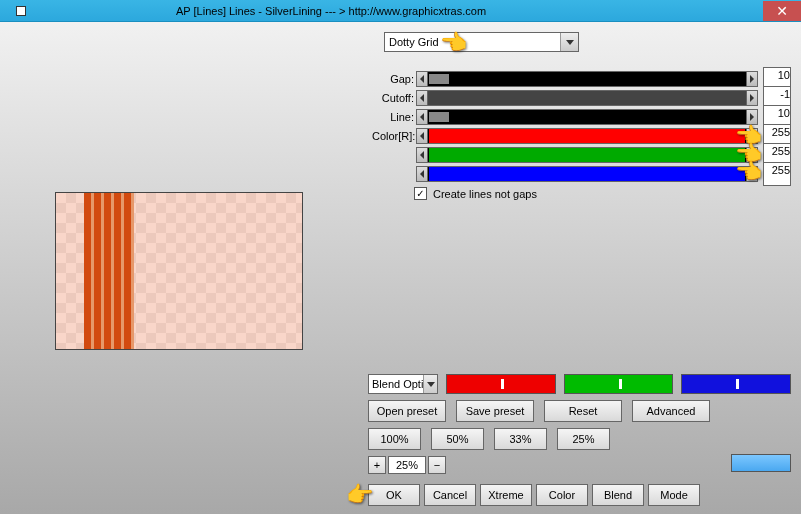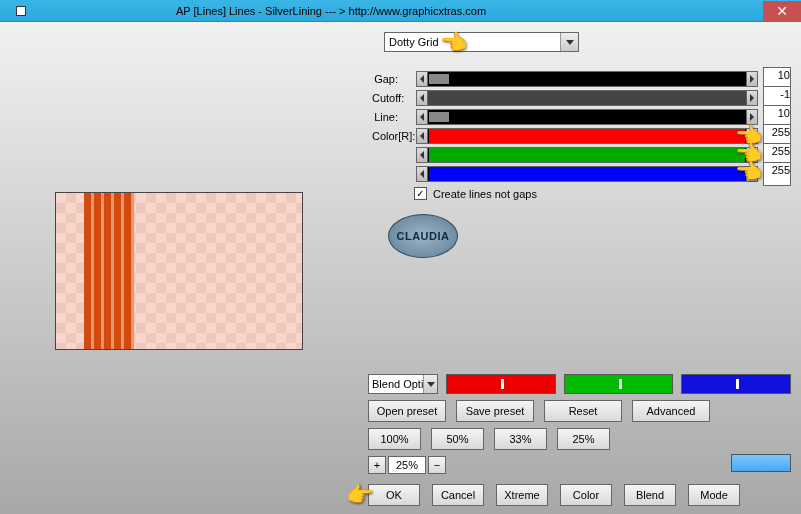--- a/index.html
+++ b/index.html
@@ -16,21 +16,21 @@
       linear-gradient(45deg,#eee 25%,transparent 25%,transparent 75%,#eee 75%,#eee);
     background-size: 20px 20px; background-position: 0 0,10px 10px; }
   .orange-overlay { position:absolute; inset:0; background: rgba(230,90,40,0.25); }
   .orange-lines { position:absolute; top:0; bottom:0; left:28px; width:50px; background: repeating-linear-gradient(90deg,#d24a10 0 7px,#e6986a 7px 10px); }
   .right-pane { flex:1; height:100%; background: linear-gradient(#f1f1f1,#a8a8a8); padding: 10px 10px 8px 14px; position: relative; }
   .combo { width: 195px; height: 20px; border: 1px solid #666; background: #fff; display:flex; align-items:center; padding-left:4px; position: relative; margin-left:12px; }
   .combo .arrow-btn { position:absolute; right:0; top:0; width:18px; height:18px; background:linear-gradient(#eee,#ccc); border-left:1px solid #999; display:flex; align-items:center; justify-content:center; }
   .tri-down { width:0; height:0; border-left:4px solid transparent; border-right:4px solid transparent; border-top:5px solid #333; }
   .sliders { margin-top: 18px; }
   .slider-row { display:flex; align-items:center; margin-bottom: 1px; height:18px; }
-  .slider-label { width: 44px; text-align: right; padding-right: 18px; }
+  .slider-label { width: 44px; text-align: right; padding-right: 2px; }
   .slider-track { flex:1; height:16px; border:1px solid #666; background:#000; position:relative; }
   .slider-track .left-btn, .slider-track .right-btn { position:absolute; top:-1px; width:12px; height:16px; background:linear-gradient(#ddd,#bbb); border:1px solid #666; display:flex; align-items:center; justify-content:center; }
   .slider-track .left-btn{ left:-1px; } .slider-track .right-btn{ right:-1px; }
   .tri-l { width:0;height:0;border-top:4px solid transparent;border-bottom:4px solid transparent;border-right:4px solid #333; }
   .tri-r { width:0;height:0;border-top:4px solid transparent;border-bottom:4px solid transparent;border-left:4px solid #333; }
   .val-box { width:28px; height:24px; border:1px solid #666; background:#fff; margin-left:5px; text-align:right; padding-left:2px; line-height:14px; }
   .track-fill-gray { position:absolute; left:12px; top:2px; bottom:2px; width:20px; background:#888; }
   .track-fill-full-r { position:absolute; left:12px; right:12px; top:0; bottom:0; background:#f00; }
   .track-fill-full-g { position:absolute; left:12px; right:12px; top:0; bottom:0; background:#0a0; }
   .track-fill-full-b { position:absolute; left:12px; right:12px; top:0; bottom:0; background:#00f; }
@@ -46,21 +46,21 @@
   .color-slider.red{background:#e00;} .color-slider.green{background:#0b0;} .color-slider.blue{background:#11d;}
   .color-slider .tick{position:absolute; top:4px; bottom:4px; width:3px; background:#fff; left:50%;}
   .btn { height:22px; border:1px solid #666; background:linear-gradient(#f5f5f5,#d9d9d9); display:inline-flex;align-items:center; justify-content:center; padding: 0 4px; cursor:default; }
   .btn-row { display:flex; gap:10px; margin-bottom:6px; }
   .btn-row .btn { width:78px; }
   .pct-row .btn { width:53px; }
   .stepper-row { display:flex; align-items:center; gap:2px; margin-bottom:10px; }
   .step-btn { width:18px; height:18px; border:1px solid #666; background:linear-gradient(#f5f5f5,#d9d9d9); display:flex;align-items:center;justify-content:center;}
   .step-val { width:38px; height:18px; border:1px solid #666; background:#fff; text-align:center; line-height:16px;}
   .swatch { position:absolute; right:0; bottom:34px; width:60px; height:18px; border:1px solid #555; background:linear-gradient(#7cc7ff,#4aa8f0);}
-  .final-row { display:flex; gap:12px; }
+  .final-row { display:flex; gap:4px; }
   .final-row .btn { width:52px; }
   .pointer { position:absolute; font-size:22px; pointer-events:none; filter: drop-shadow(1px 1px 1px rgba(0,0,0,0.5)); }
 </style>
 </head>
 <body>
 
 <div class="titlebar">
   <div class="title-icon"></div>
   <div class="title-text">AP [Lines]  Lines - SilverLining    --- &gt;  http://www.graphicxtras.com</div>
   <div class="close-btn">✕</div>
@@ -166,23 +166,20 @@
     </div>
     <div class="pointer" style="right:38px; top:101px;">👈</div>
     <div class="pointer" style="right:38px; top:119px;">👈</div>
     <div class="pointer" style="right:38px; top:137px;">👈</div>
 
     <div class="chk-line">
       <div class="chk chk-mark"></div>
       <span>Create lines not gaps</span>
     </div>
 
-    <div class="badge">
-        <span>CLAUDIA</span>
-      </div>
 
     <div class="bottom-block">
       <div class="row">
         <div class="mini-combo">
           <span>Blend Opti</span>
           <div class="arrow-btn">
               <div class="tri-down"></div>
             </div>
         </div>
         <div class="color-slider red">

